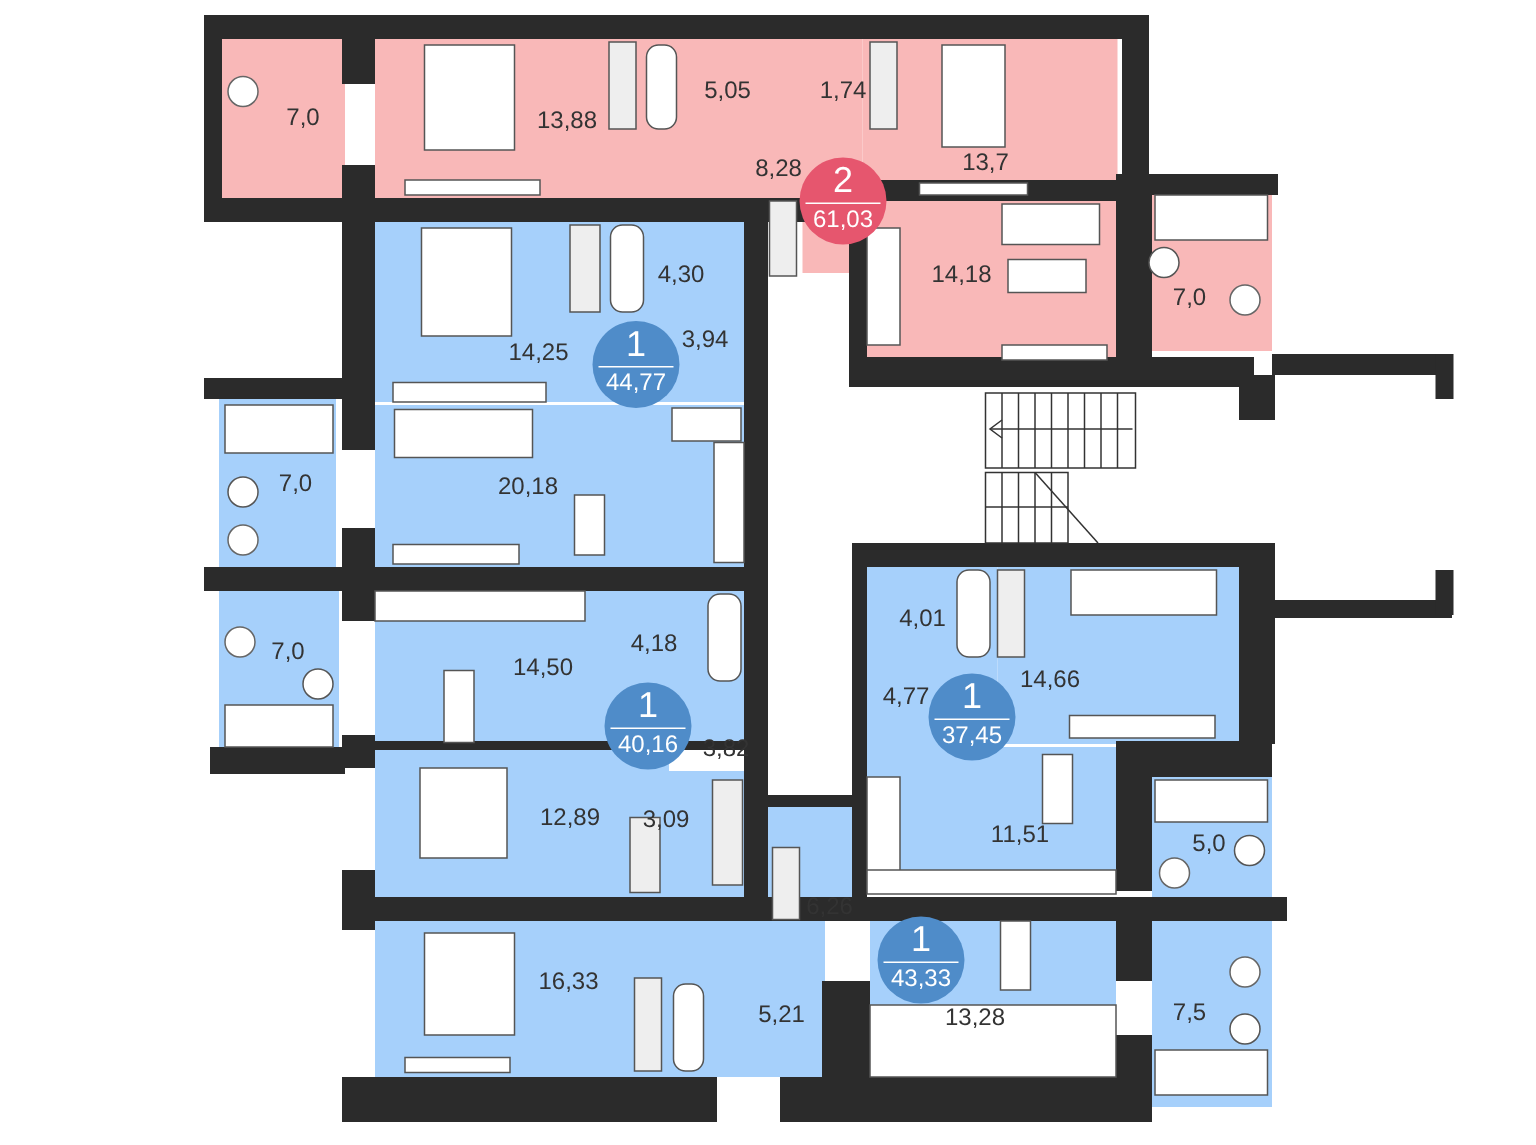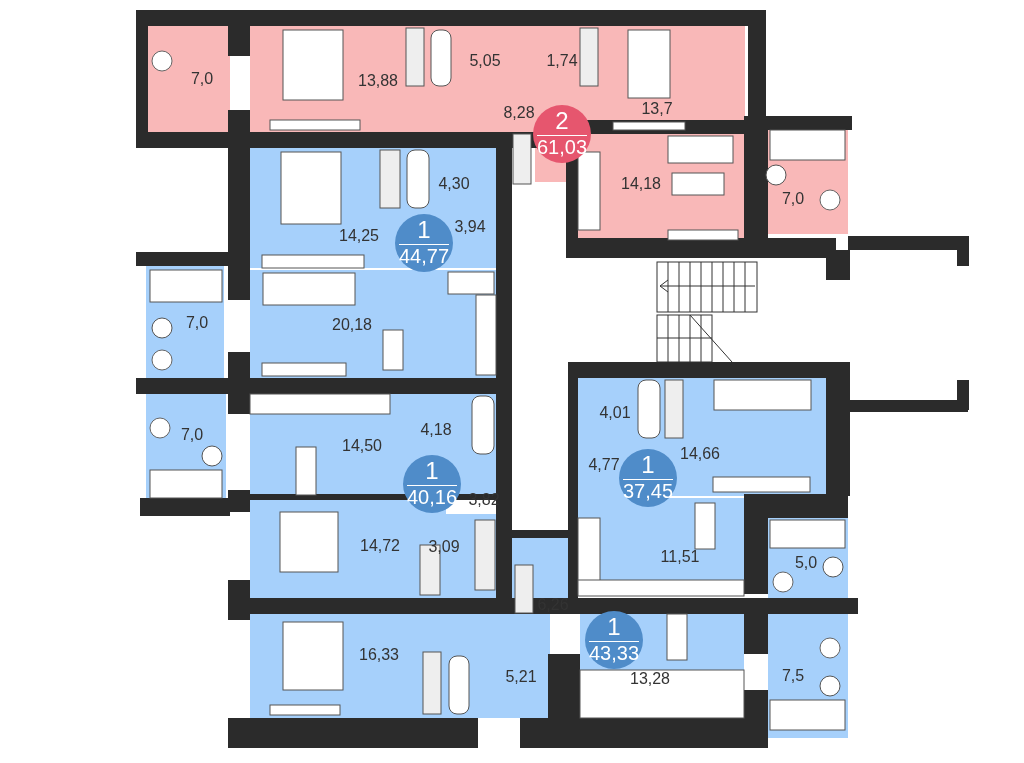--- a/index.html
+++ b/index.html
@@ -2,21 +2,21 @@
 <html><head>
 <meta charset="utf-8">
 <style>
   html,body{margin:0;padding:0;background:#ffffff;}
   body{width:1024px;height:763px;position:relative;overflow:hidden;font-family:"Liberation Sans","DejaVu Sans",sans-serif;}
   #plan{position:absolute;left:0;top:0;width:1024px;height:763px;}
   .lbl{position:absolute;font-size:16px;color:#333;transform:translate(-50%,-50%);white-space:nowrap;}
   .badge{position:absolute;width:58px;height:58px;border-radius:50%;transform:translate(-50%,-50%);color:#fff;text-align:center;}
   .badge .rooms{display:block;font-size:24px;line-height:28px;margin-top:2px;}
   .badge .line{display:block;height:1px;background:#fff;margin:0 4px;}
-  .badge .area{display:block;font-size:20px;line-height:22px;}
+  .badge .area{display:block;font-size:16px;line-height:22px;}
   .badge.blue{background:#4f8cc9;}
   .badge.pink{background:#e6566e;}
 </style>
 </head>
 <body>
 
 <svg id="plan" viewBox="0 0 1024 763" xmlns="http://www.w3.org/2000/svg">
 
   <g fill="#f9b8b8">
     <rect x="148" y="26" width="82" height="110"></rect>
@@ -221,21 +221,21 @@
   <span class="lbl" style="left:359px;top:236px">14,25</span>
   <span class="lbl" style="left:454px;top:184px">4,30</span>
   <span class="lbl" style="left:470px;top:227px">3,94</span>
   <span class="lbl" style="left:352px;top:325px">20,18</span>
   <span class="lbl" style="left:197px;top:323px">7,0</span>
 
   <span class="lbl" style="left:192px;top:435px">7,0</span>
   <span class="lbl" style="left:362px;top:446px">14,50</span>
   <span class="lbl" style="left:436px;top:430px">4,18</span>
   <span class="lbl" style="left:484px;top:500px">3,82</span>
-  <span class="lbl" style="left:380px;top:546px">14,72</span>
+  <span class="lbl" style="left:380px;top:546px">12,89</span>
   <span class="lbl" style="left:444px;top:547px">3,09</span>
 
   <span class="lbl" style="left:615px;top:413px">4,01</span>
   <span class="lbl" style="left:604px;top:465px">4,77</span>
   <span class="lbl" style="left:700px;top:454px">14,66</span>
   <span class="lbl" style="left:680px;top:557px">11,51</span>
   <span class="lbl" style="left:806px;top:563px">5,0</span>
 
   <span class="lbl" style="left:553px;top:605px">6,26</span>
   <span class="lbl" style="left:379px;top:655px">16,33</span>

